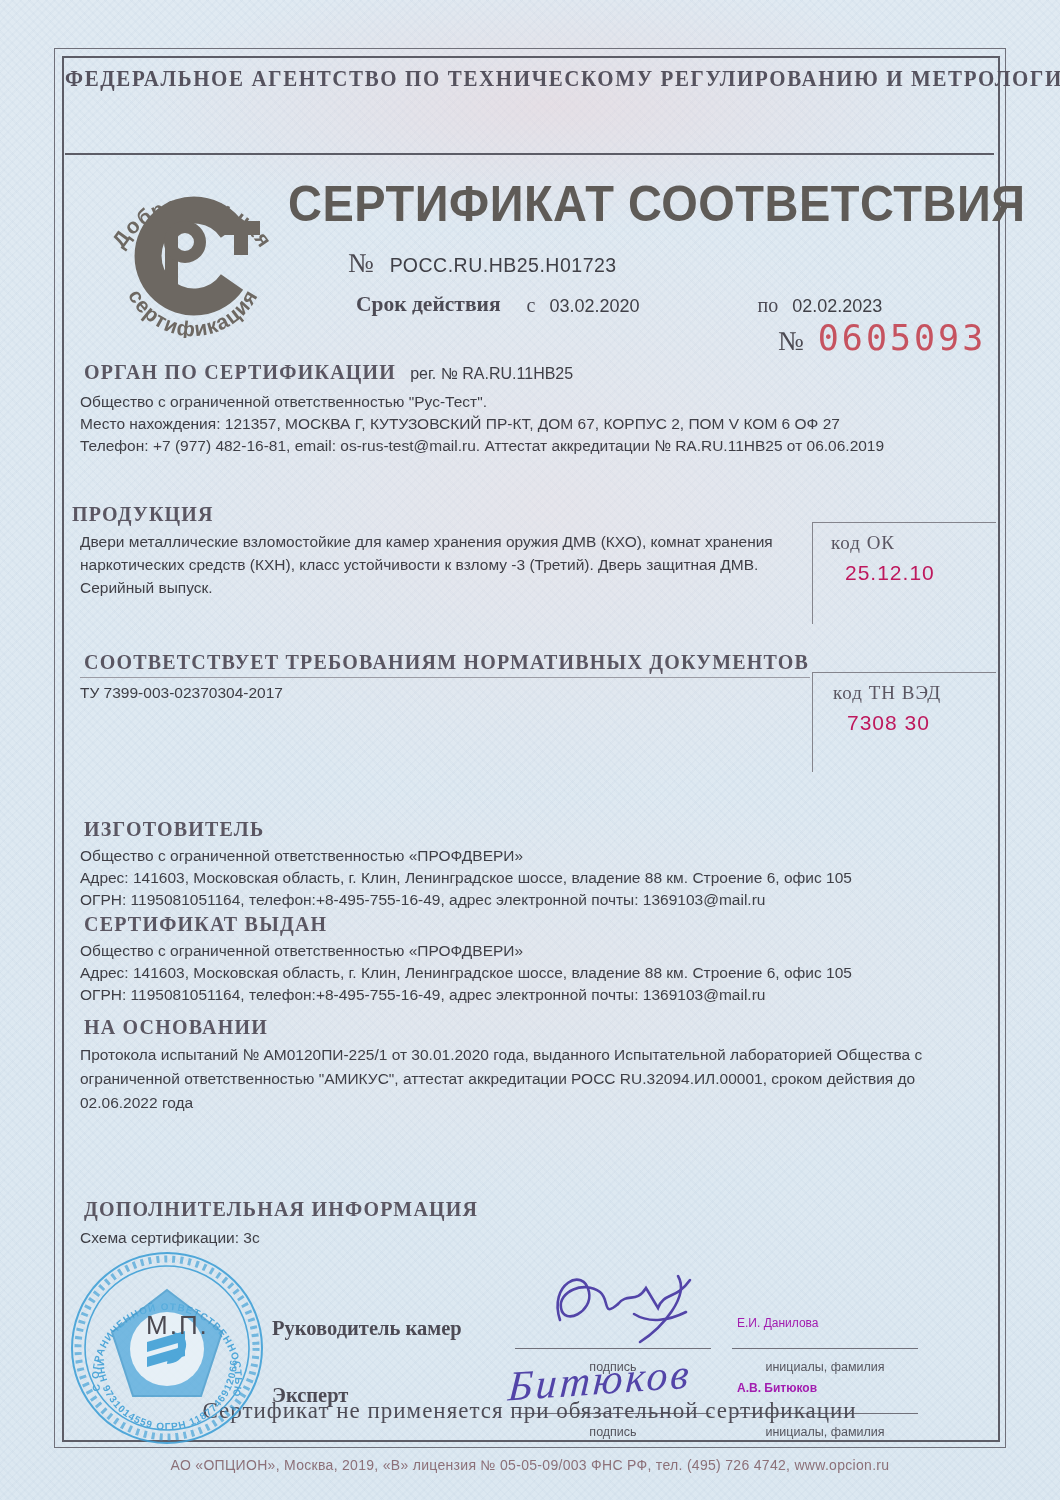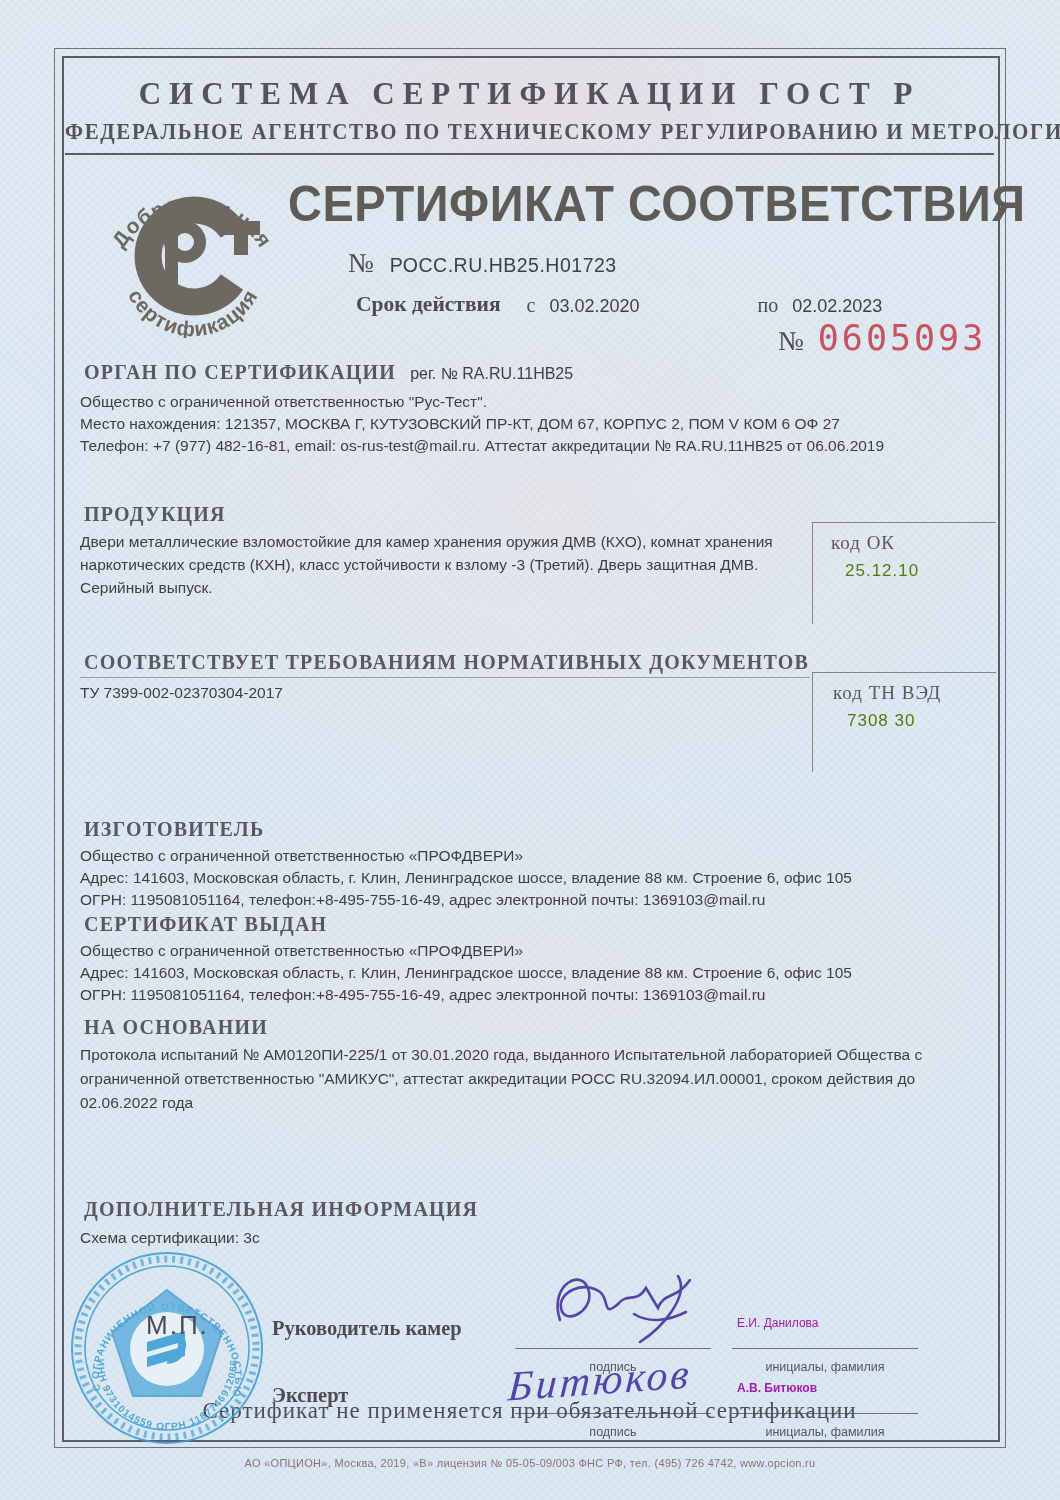--- a/index.html
+++ b/index.html
@@ -30,40 +30,39 @@
   .small-serif{font-family:"Liberation Serif",serif;font-size:20px;color:#4c4a54;}
   .date-val{font-size:18px;color:#3f3f46;}
   .form-num{left:778px;top:318px;display:flex;align-items:baseline;}
   .form-num .digits{margin-left:14px;font-family:"DejaVu Sans Mono",monospace;font-size:35px;letter-spacing:3px;color:#c65360;}
   .sec-head{font-family:"Liberation Serif",serif;font-weight:bold;font-size:20px;letter-spacing:1.2px;color:#5a5662;white-space:nowrap;}
   .body-text{font-size:15.5px;line-height:22px;color:#3e3e45;}
   .head-row{display:flex;align-items:baseline;}
   .reg-num{margin-left:14px;font-size:16px;color:#3e3e45;}
   .code-box{width:184px;border-top:1.5px solid #84848c;border-left:1.5px solid #84848c;padding:9px 0 0 18px;box-sizing:border-box;}
   .code-label{font-family:"Liberation Serif",serif;font-size:19px;letter-spacing:1px;color:#5a5662;}
-  .code-val{margin:7px 0 0 14px;font-size:17px;letter-spacing:1px;color:#4d7c0f;}
+  .code-val{margin:7px 0 0 14px;font-size:21px;letter-spacing:1px;color:#be185d;}
   .rule{border-top:1.2px solid #9b9ba4;}
   .sig-role{font-family:"Liberation Serif",serif;font-weight:bold;font-size:20.5px;color:#4c4a54;white-space:nowrap;}
   .sig-line{border-top:1.5px solid #70707a;}
   .sig-caption{font-size:12.5px;color:#55555e;text-align:center;padding-top:10px;}
   .sig-name{font-size:12px;color:#a21caf;white-space:nowrap;}
   .ink-text{font-family:"Liberation Serif",serif;font-style:italic;font-size:42px;letter-spacing:3px;color:#5244a8;transform:rotate(-4deg) skewX(-8deg);}
   .footer-note{left:65px;top:1398px;width:929px;text-align:center;font-family:"Liberation Serif",serif;font-size:23px;letter-spacing:1px;color:#4e4c56;}
-  .imprint{left:0;top:1457px;width:1060px;text-align:center;font-size:11px;color:#8c7078;letter-spacing:.3px;}
+  .imprint{left:0;top:1457px;width:1060px;text-align:center;font-size:14px;color:#8c7078;letter-spacing:.3px;}
   .mp{font-family:Liberation Sans, sans-serif;font-size:26px;letter-spacing:2px;color:#4c4a52;z-index:4;}
   svg text{font-family:"Liberation Sans",sans-serif;}
 </style>
 </head>
 <body>
 
 <div class="abs frame-outer"></div>
 <div class="abs frame-inner"></div>
 
 <div class="abs header-box">
-  <div class="hdr1">СИСТЕМА СЕРТИФИКАЦИИ ГОСТ Р</div>
   <div class="hdr2">ФЕДЕРАЛЬНОЕ АГЕНТСТВО ПО ТЕХНИЧЕСКОМУ РЕГУЛИРОВАНИЮ И МЕТРОЛОГИИ</div>
 </div>
 
 <svg class="abs" style="left:96px;top:168px;" width="192" height="170" viewBox="0 0 192 170">
   <defs>
     <path id="arcTop" d="M 18,104 A 80,80 0 0 1 174,104"></path>
     <path id="arcBottom" d="M 26,108 A 72,72 0 0 0 168,108"></path>
   </defs>
   <text font-size="21" font-weight="bold" fill="#6d6862" letter-spacing="1">
     <textPath href="#arcTop" startOffset="50%" text-anchor="middle">Добровольная</textPath>
@@ -103,30 +102,30 @@
 <div class="abs head-row" style="left:84px;top:361px;">
   <span class="sec-head">ОРГАН ПО СЕРТИФИКАЦИИ</span>
   <span class="reg-num">рег. № RA.RU.11НВ25</span>
 </div>
 <div class="abs body-text" style="left:80px;top:391px;width:918px;">
   <div>Общество с ограниченной ответственностью "Рус-Тест".</div>
   <div>Место нахождения: 121357, МОСКВА Г, КУТУЗОВСКИЙ ПР-КТ, ДОМ 67, КОРПУС 2, ПОМ V КОМ 6 ОФ 27</div>
   <div>Телефон: +7 (977) 482-16-81, email: os-rus-test@mail.ru. Аттестат аккредитации № RA.RU.11НВ25 от 06.06.2019</div>
 </div>
 
-<div class="abs sec-head" style="left:84px;top:503px;text-align:center;">ПРОДУКЦИЯ</div>
+<div class="abs sec-head" style="left:72px;top:503px;text-align:center;">ПРОДУКЦИЯ</div>
 <div class="abs body-text" style="left:80px;top:530px;width:700px;line-height:23px;">Двери  металлические взломостойкие для камер хранения оружия ДМВ (КХО), комнат хранения наркотических средств  (КХН), класс устойчивости к взлому -3 (Третий). Дверь защитная ДМВ. Серийный выпуск.</div>
 <div class="abs code-box" style="left:812px;top:522px;height:102px;">
   <div class="code-label">код ОК</div>
   <div class="code-val">25.12.10</div>
 </div>
 
 <div class="abs sec-head" style="left:84px;top:651px;">СООТВЕТСТВУЕТ ТРЕБОВАНИЯМ НОРМАТИВНЫХ ДОКУМЕНТОВ</div>
 <div class="abs rule" style="left:80px;top:677px;width:730px;"></div>
-<div class="abs body-text" style="left:80px;top:682px;width:700px;">ТУ 7399-002-02370304-2017</div>
+<div class="abs body-text" style="left:80px;top:682px;width:700px;">ТУ 7399-003-02370304-2017</div>
 <div class="abs code-box" style="left:812px;top:672px;height:100px;padding-left:20px;">
   <div class="code-label">код ТН ВЭД</div>
   <div class="code-val">7308 30</div>
 </div>
 
 <div class="abs sec-head" style="left:84px;top:818px;">ИЗГОТОВИТЕЛЬ</div>
 <div class="abs body-text" style="left:80px;top:845px;width:918px;">
   <div>Общество с ограниченной ответственностью «ПРОФДВЕРИ»</div>
   <div>Адрес: 141603, Московская область, г. Клин, Ленинградское шоссе, владение 88 км. Строение 6, офис 105</div>
   <div>ОГРН: 1195081051164, телефон:+8-495-755-16-49, адрес электронной почты: 1369103@mail.ru</div>

